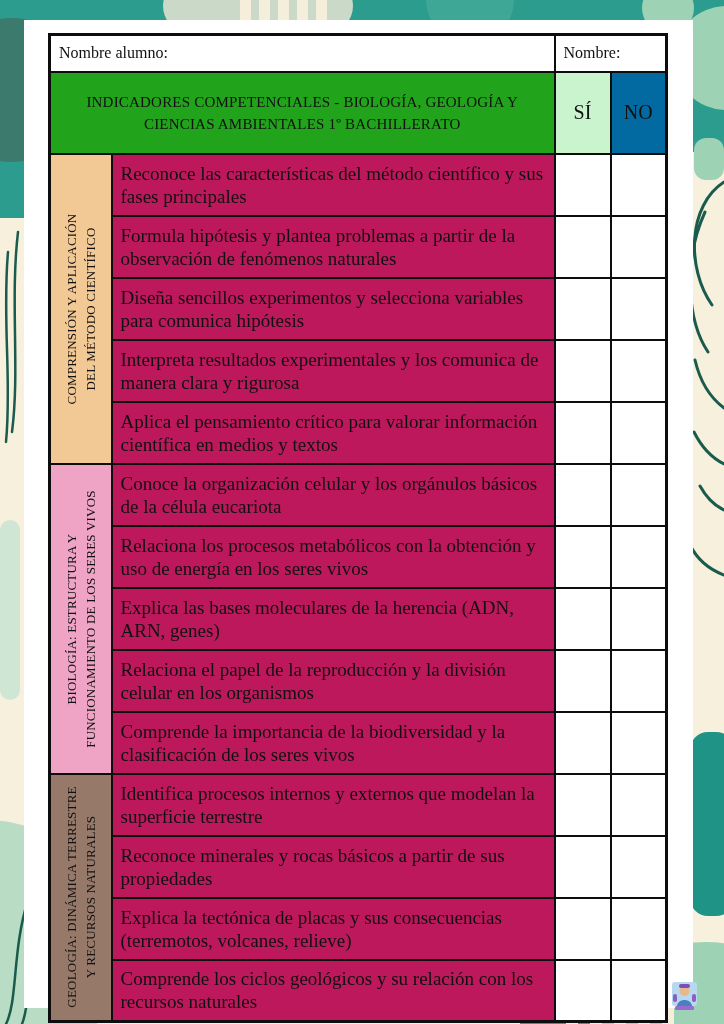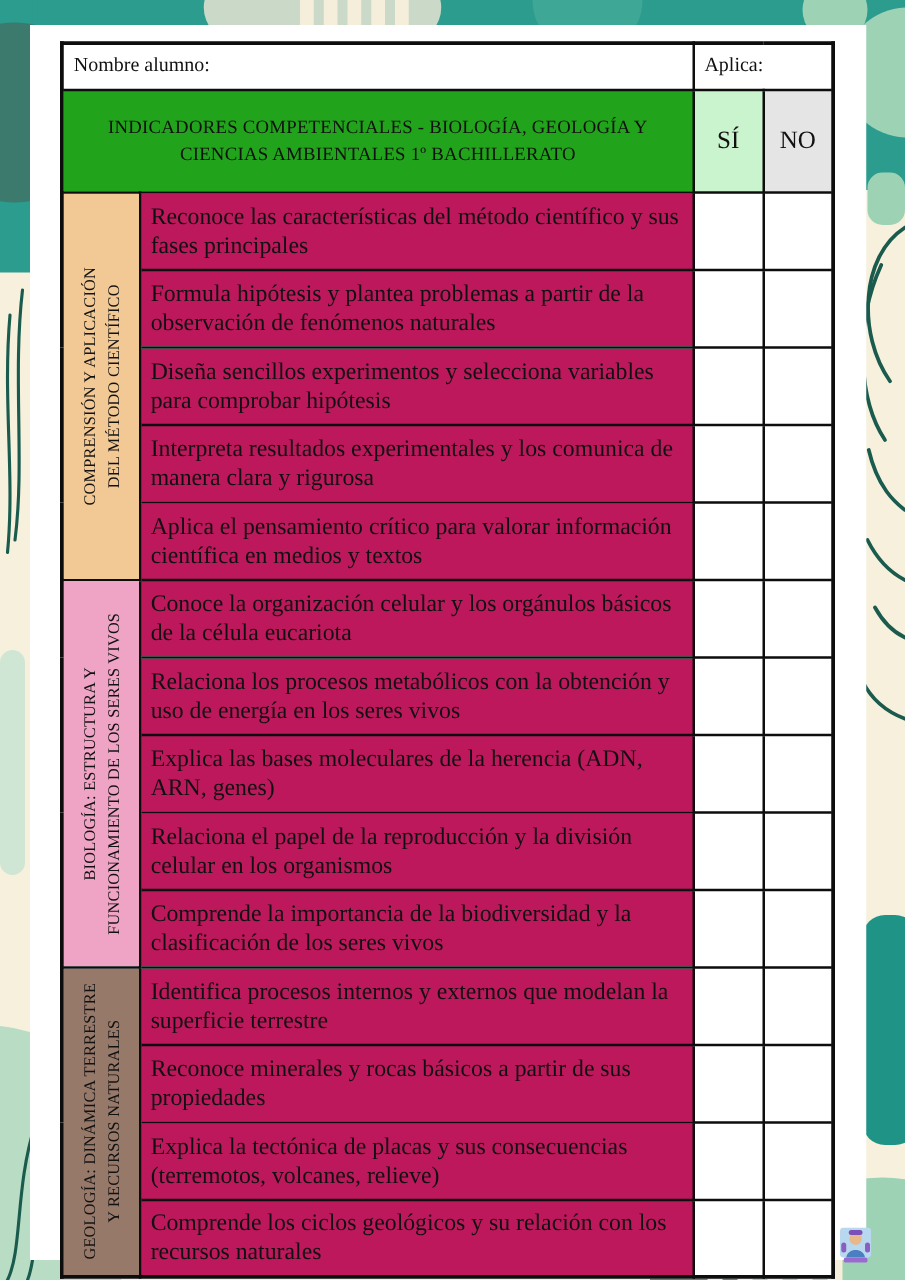--- a/index.html
+++ b/index.html
@@ -120,48 +120,48 @@
         <col class="c-yes">
         <col class="c-no">
     </colgroup>
 
     <tbody>
         <tr class="r-name">
       <td class="name-cell" colspan="2">
         <span>Nombre alumno:</span>
       </td>
       <td class="group-cell" colspan="2">
-        <span>Aplica:</span>
+        <span>Nombre:</span>
       </td>
     </tr>
 
     <tr class="r-head">
       <td class="banner-cell" colspan="2" style="background-color: rgb(34, 163, 28);">INDICADORES COMPETENCIALES - BIOLOGÍA, GEOLOGÍA Y CIENCIAS AMBIENTALES 1º BACHILLERATO</td>
       <td class="yn-head" style="background-color: rgb(201, 244, 205);">SÍ</td>
-      <td class="yn-head" style="background-color: #e5e5e5;">NO</td>
+      <td class="yn-head" style="background-color: #0369a1;">NO</td>
     </tr>
 
     <tr class="r-ind">
       <td class="sec-cell" rowspan="5" style="background-color: rgb(242, 201, 148);">
         <div class="vtext">
           <span>COMPRENSIÓN Y APLICACIÓN</span>
           <span>DEL MÉTODO CIENTÍFICO</span>
         </div>
       </td>
       <td class="desc-cell">Reconoce las características del método científico y sus fases principales</td>
       <td class="check-cell"></td>
       <td class="check-cell"></td>
     </tr>
     <tr class="r-ind">
       <td class="desc-cell">Formula hipótesis y plantea problemas a partir de la observación de fenómenos naturales</td>
       <td class="check-cell"></td>
       <td class="check-cell"></td>
     </tr>
     <tr class="r-ind">
-      <td class="desc-cell">Diseña sencillos experimentos y selecciona variables para comprobar hipótesis</td>
+      <td class="desc-cell">Diseña sencillos experimentos y selecciona variables para comunica hipótesis</td>
       <td class="check-cell"></td>
       <td class="check-cell"></td>
     </tr>
     <tr class="r-ind">
       <td class="desc-cell">Interpreta resultados experimentales y los comunica de manera clara y rigurosa</td>
       <td class="check-cell"></td>
       <td class="check-cell"></td>
     </tr>
     <tr class="r-ind">
       <td class="desc-cell">Aplica el pensamiento crítico para valorar información científica en medios y textos</td>

